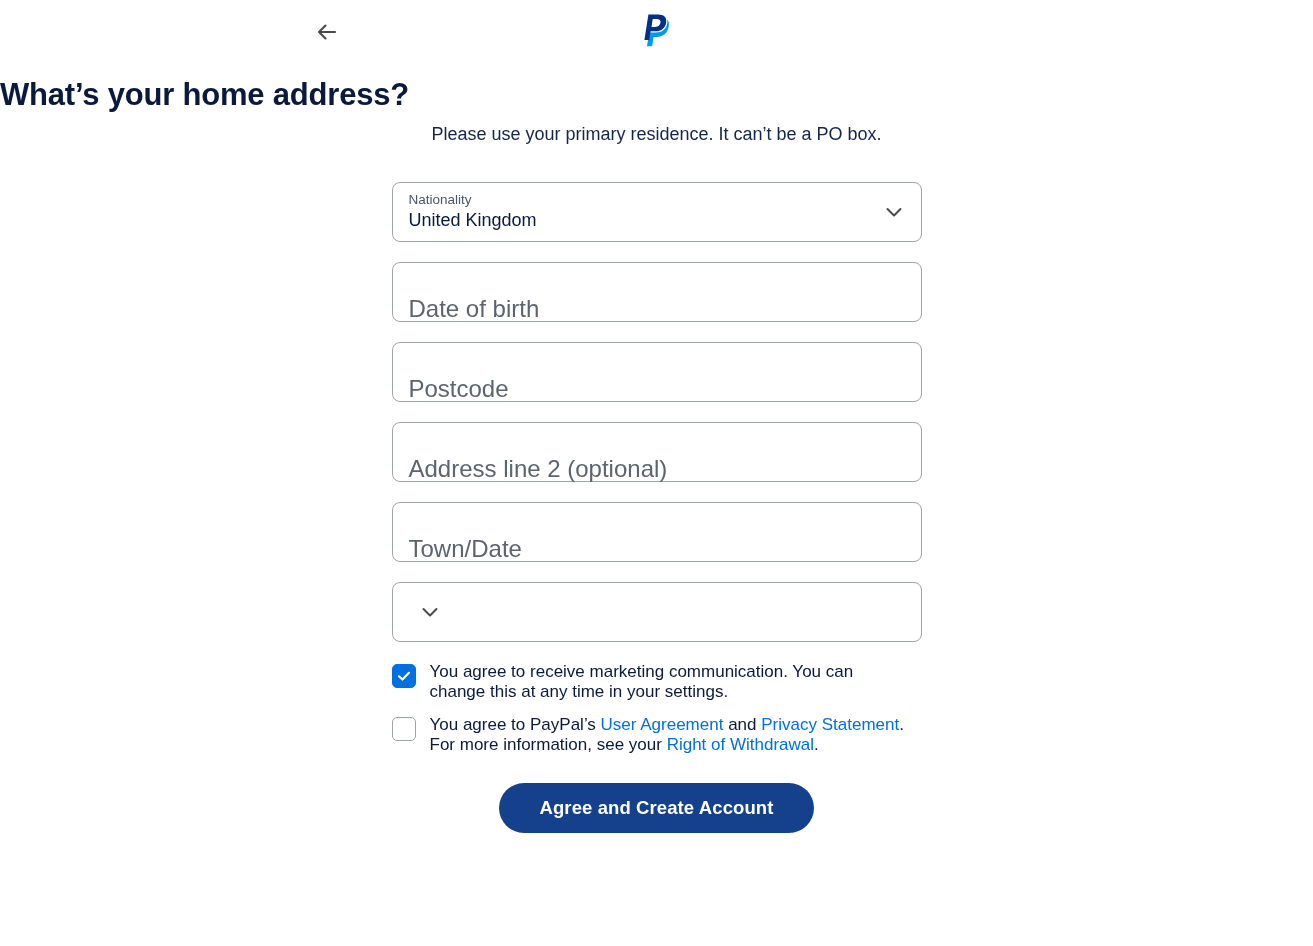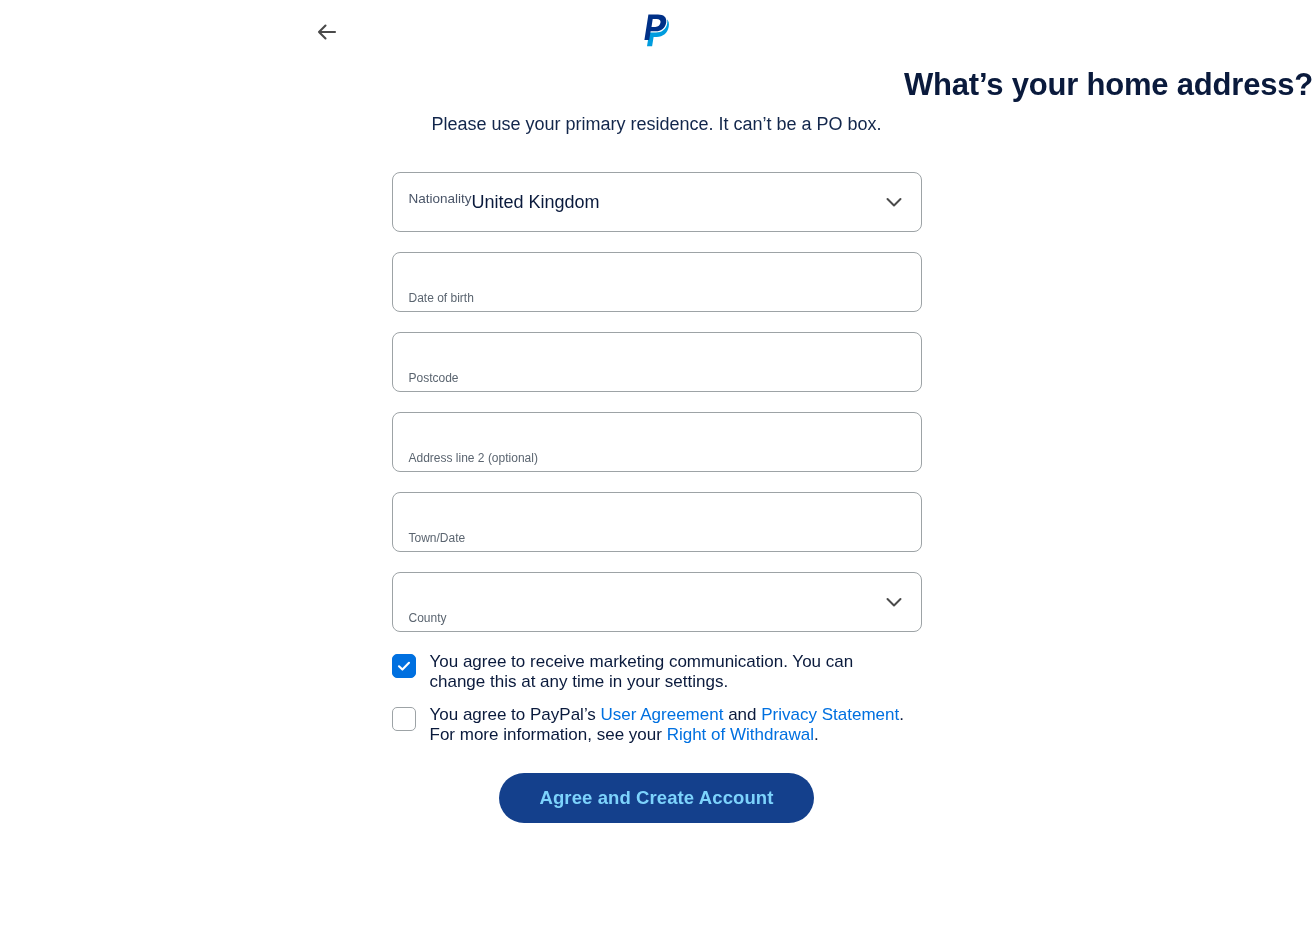--- a/index.html
+++ b/index.html
@@ -43,22 +43,22 @@
     left: 0;
     right: 0;
     top: 12px;
     display: flex;
     justify-content: center;
   }
   .brand-logo svg { display: block; }
 
   
   .page-title {
-    margin: 6px 0 0 0;
-    text-align: right;
+    margin: 16px 0 0 0;
+    text-align: left;
     font-size: 31px;
     line-height: 38px;
     font-weight: bold;
     letter-spacing: -0.2px;
     color: #0a1a3c;
   }
   .page-subtitle {
     margin: 8px 0 0 0;
     text-align: center;
     font-size: 18px;
@@ -83,38 +83,38 @@
     background: #fff;
     display: flex;
     align-items: center;
     padding: 0 16px;
     cursor: text;
   }
   .field.select { cursor: pointer; }
 
   .field-stack {
     display: flex;
-    flex-direction: row;
-    justify-content: flex-start;
+    flex-direction: column;
+    justify-content: space-between;
     flex: 1;
     min-width: 0;
   }
   .field-label {
     font-size: 13.5px;
     line-height: 16px;
     color: #4a5568;
     margin-bottom: 1px;
   }
   .field-value {
     font-size: 18px;
     line-height: 23px;
     color: #0a1a3c;
   }
   .field-placeholder {
-    font-size: 12px;
+    font-size: 24px;
     line-height: 23px;
     color: #5b6570;
     margin-top: 32px;
   }
   .chevron {
     flex: 0 0 auto;
     margin-left: 10px;
     display: flex;
     align-items: center;
   }
@@ -161,21 +161,21 @@
   }
 
   
   .submit-wrap {
     display: flex;
     justify-content: center;
     margin-top: 28px;
   }
   .submit-button {
     background: #14408c;
-    color: #7dd3fc;
+    color: #ffffff;
     border: none;
     border-radius: 999px;
     height: 50px;
     padding: 1px 40px;
     font-family: "Liberation Sans", sans-serif;
     font-size: 18.5px;
     font-weight: bold;
     letter-spacing: 0.1px;
     cursor: pointer;
   }
@@ -233,23 +233,20 @@
   <div class="field">
     <span class="field-placeholder">Address line 2 (optional)</span>
   </div>
 
 
   <div class="field">
     <span class="field-placeholder">Town/Date</span>
   </div>
 
   <div class="field select">
-    <div class="field-stack">
-      <span class="field-placeholder">County</span>
-    </div>
     <span class="chevron">
       <svg width="22" height="22" viewBox="0 0 22 22" fill="none">
         <path d="M4.5 8 L11 14.5 L17.5 8" stroke="#4a4a4a" stroke-width="2" stroke-linecap="round" stroke-linejoin="round"></path>
       </svg>
     </span>
   </div>
 
   <div class="consents">
 
     <div class="consent-row">

